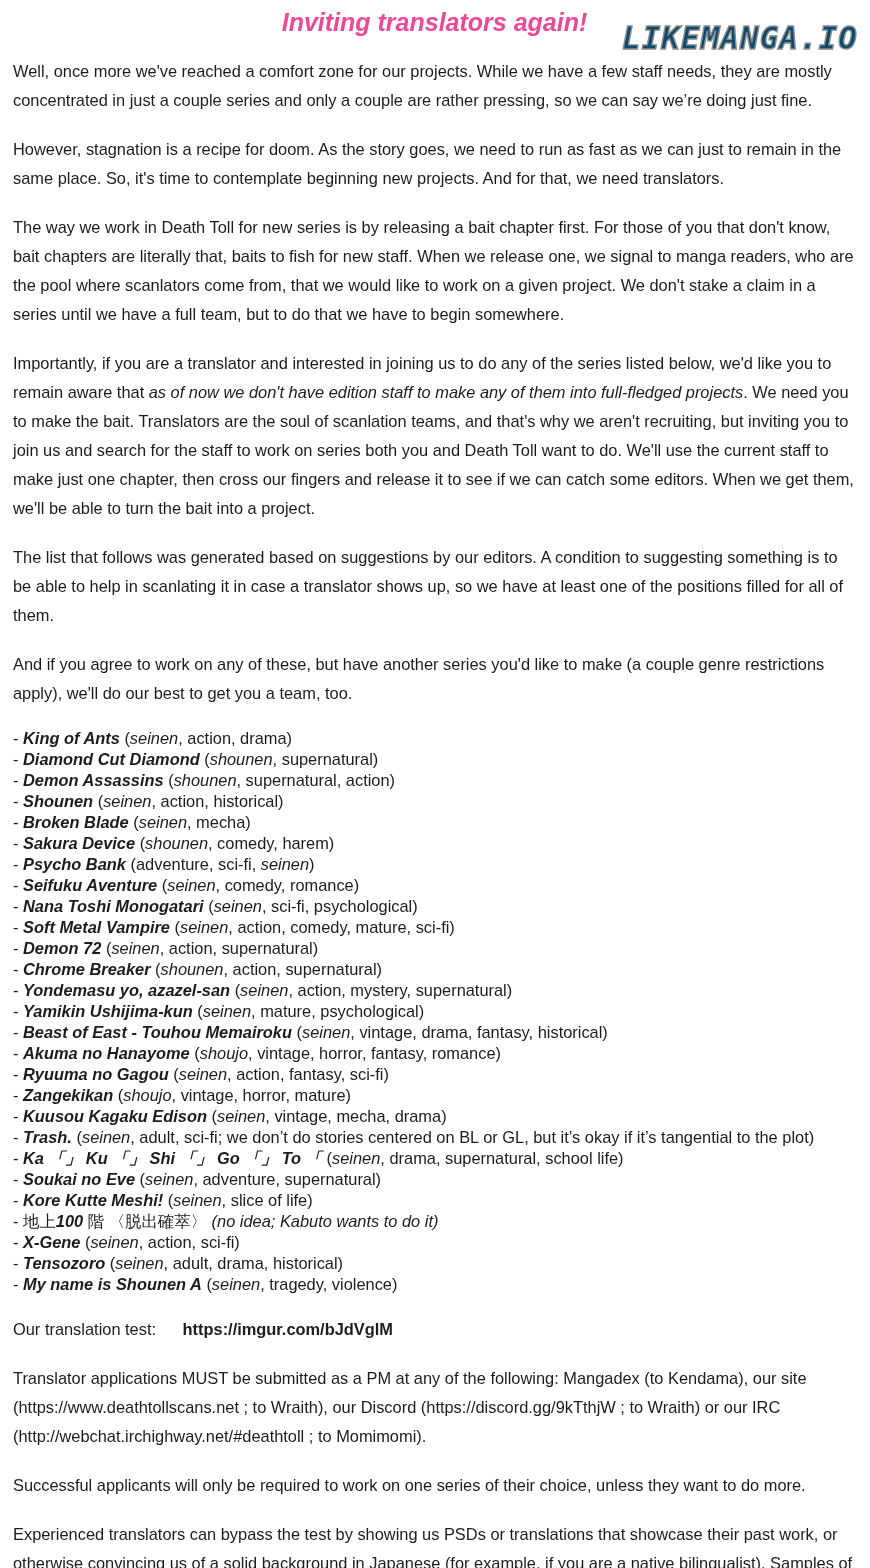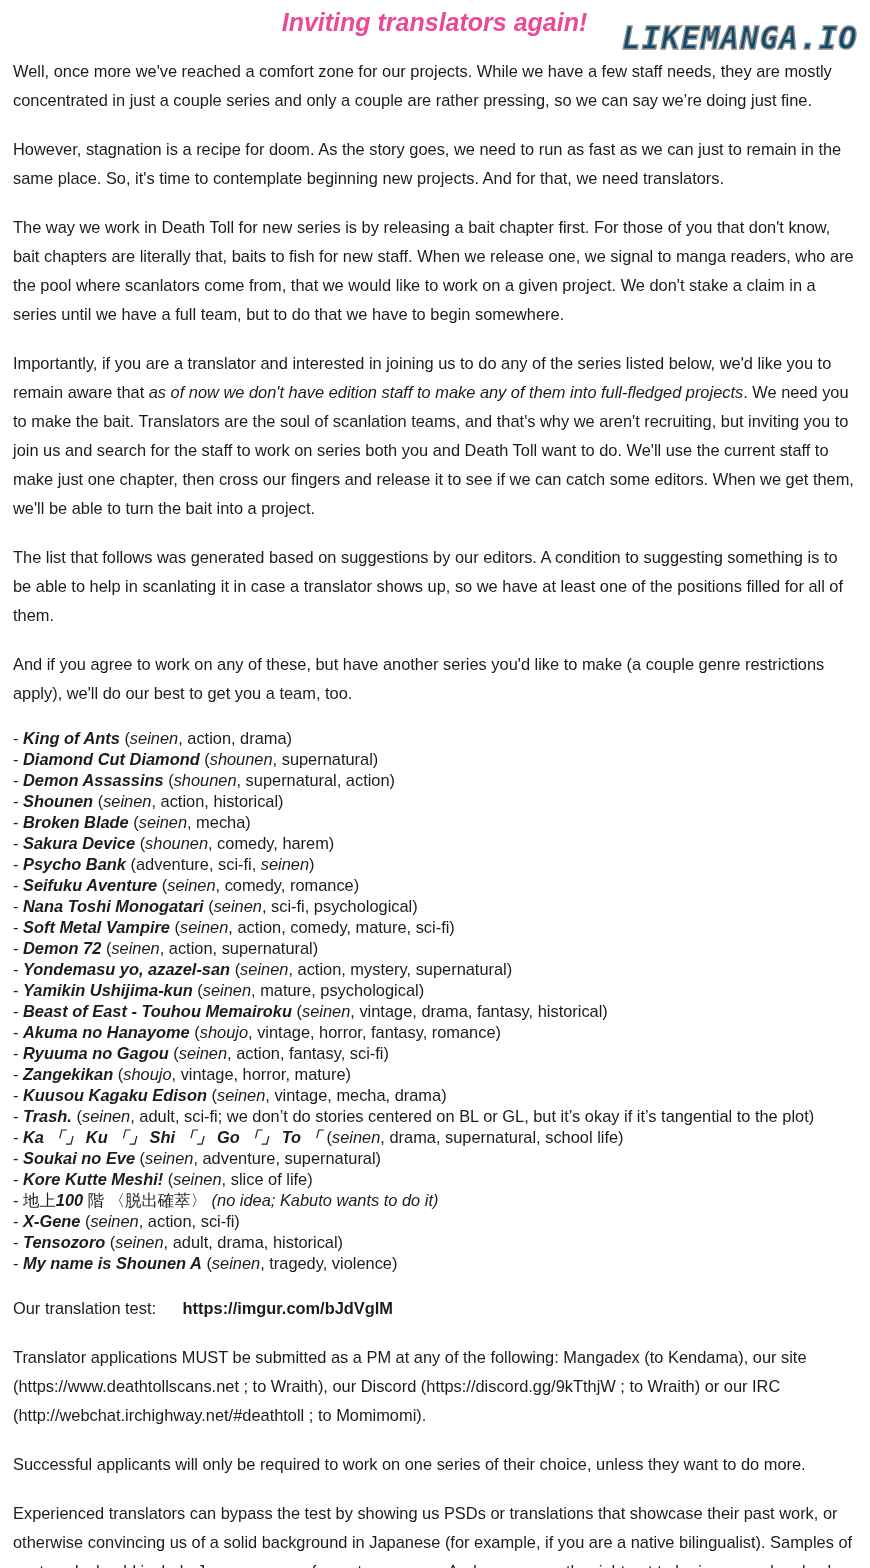--- a/index.html
+++ b/index.html
@@ -93,20 +93,21 @@
       <div class="series-item"><span class="seg-r">- </span><span class="seg-b">Diamond Cut Diamond</span><span class="seg-r"> (</span><span class="seg-i">shounen</span><span class="seg-r">, supernatural)</span></div>
       <div class="series-item"><span class="seg-r">- </span><span class="seg-b">Demon Assassins</span><span class="seg-r"> (</span><span class="seg-i">shounen</span><span class="seg-r">, supernatural, action)</span></div>
       <div class="series-item"><span class="seg-r">- </span><span class="seg-b">Shounen</span><span class="seg-r"> (</span><span class="seg-i">seinen</span><span class="seg-r">, action, historical)</span></div>
       <div class="series-item"><span class="seg-r">- </span><span class="seg-b">Broken Blade</span><span class="seg-r"> (</span><span class="seg-i">seinen</span><span class="seg-r">, mecha)</span></div>
       <div class="series-item"><span class="seg-r">- </span><span class="seg-b">Sakura Device</span><span class="seg-r"> (</span><span class="seg-i">shounen</span><span class="seg-r">, comedy, harem)</span></div>
       <div class="series-item"><span class="seg-r">- </span><span class="seg-b">Psycho Bank</span><span class="seg-r"> (adventure, sci-fi, </span><span class="seg-i">seinen</span><span class="seg-r">)</span></div>
       <div class="series-item"><span class="seg-r">- </span><span class="seg-b">Seifuku Aventure</span><span class="seg-r"> (</span><span class="seg-i">seinen</span><span class="seg-r">, comedy, romance)</span></div>
       <div class="series-item"><span class="seg-r">- </span><span class="seg-b">Nana Toshi Monogatari</span><span class="seg-r"> (</span><span class="seg-i">seinen</span><span class="seg-r">, sci-fi, psychological)</span></div>
       <div class="series-item"><span class="seg-r">- </span><span class="seg-b">Soft Metal Vampire</span><span class="seg-r"> (</span><span class="seg-i">seinen</span><span class="seg-r">, action, comedy, mature, sci-fi)</span></div>
       <div class="series-item"><span class="seg-r">- </span><span class="seg-b">Demon 72</span><span class="seg-r"> (</span><span class="seg-i">seinen</span><span class="seg-r">, action, supernatural)</span></div>
+      <div class="series-item"><span class="seg-r">- </span><span class="seg-b">Chrome Breaker</span><span class="seg-r"> (</span><span class="seg-i">shounen</span><span class="seg-r">, action, supernatural)</span></div>
       <div class="series-item"><span class="seg-r">- </span><span class="seg-b">Yondemasu yo, azazel-san</span><span class="seg-r"> (</span><span class="seg-i">seinen</span><span class="seg-r">, action, mystery, supernatural)</span></div>
       <div class="series-item"><span class="seg-r">- </span><span class="seg-b">Yamikin Ushijima-kun</span><span class="seg-r"> (</span><span class="seg-i">seinen</span><span class="seg-r">, mature, psychological)</span></div>
       <div class="series-item"><span class="seg-r">- </span><span class="seg-b">Beast of East - Touhou Memairoku</span><span class="seg-r"> (</span><span class="seg-i">seinen</span><span class="seg-r">, vintage, drama, fantasy, historical)</span></div>
       <div class="series-item"><span class="seg-r">- </span><span class="seg-b">Akuma no Hanayome</span><span class="seg-r"> (</span><span class="seg-i">shoujo</span><span class="seg-r">, vintage, horror, fantasy, romance)</span></div>
       <div class="series-item"><span class="seg-r">- </span><span class="seg-b">Ryuuma no Gagou</span><span class="seg-r"> (</span><span class="seg-i">seinen</span><span class="seg-r">, action, fantasy, sci-fi)</span></div>
       <div class="series-item"><span class="seg-r">- </span><span class="seg-b">Zangekikan</span><span class="seg-r"> (</span><span class="seg-i">shoujo</span><span class="seg-r">, vintage, horror, mature)</span></div>
       <div class="series-item"><span class="seg-r">- </span><span class="seg-b">Kuusou Kagaku Edison</span><span class="seg-r"> (</span><span class="seg-i">seinen</span><span class="seg-r">, vintage, mecha, drama)</span></div>
       <div class="series-item"><span class="seg-r">- </span><span class="seg-b">Trash.</span><span class="seg-r"> (</span><span class="seg-i">seinen</span><span class="seg-r">, adult, sci-fi; we don’t do stories centered on BL or GL, but it’s okay if it’s tangential to the plot)</span></div>
       <div class="series-item"><span class="seg-r">- </span><span class="seg-b">Ka 「」 Ku 「」 Shi 「」 Go 「」 To 「</span><span class="seg-r"> (</span><span class="seg-i">seinen</span><span class="seg-r">, drama, supernatural, school life)</span></div>
       <div class="series-item"><span class="seg-r">- </span><span class="seg-b">Soukai no Eve</span><span class="seg-r"> (</span><span class="seg-i">seinen</span><span class="seg-r">, adventure, supernatural)</span></div>

